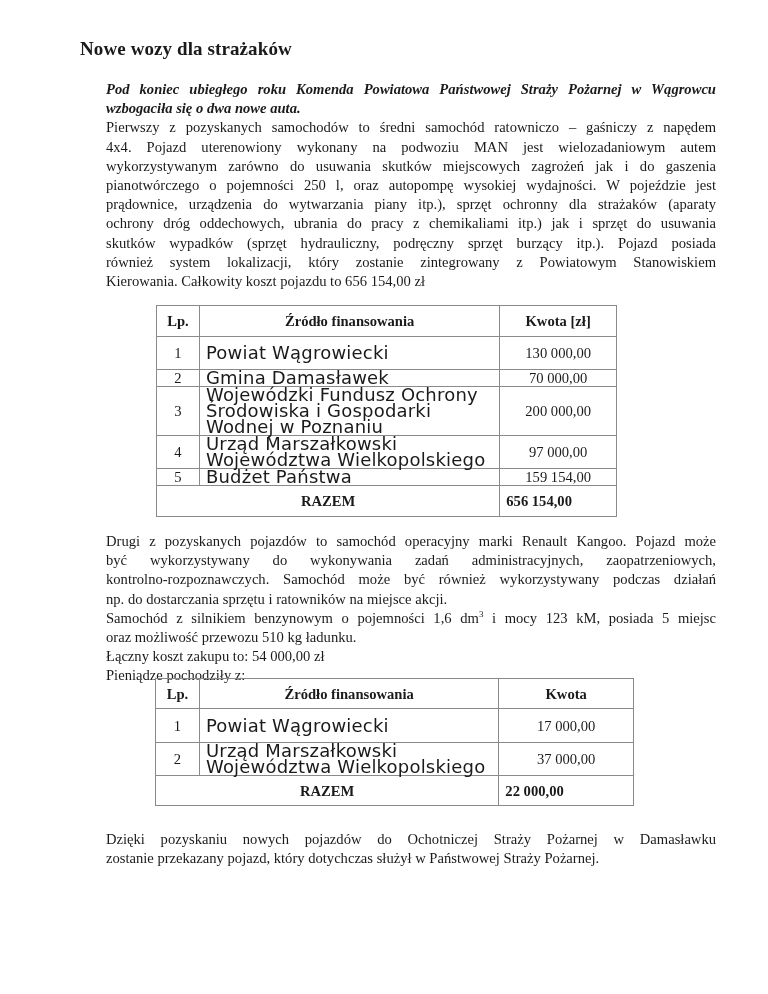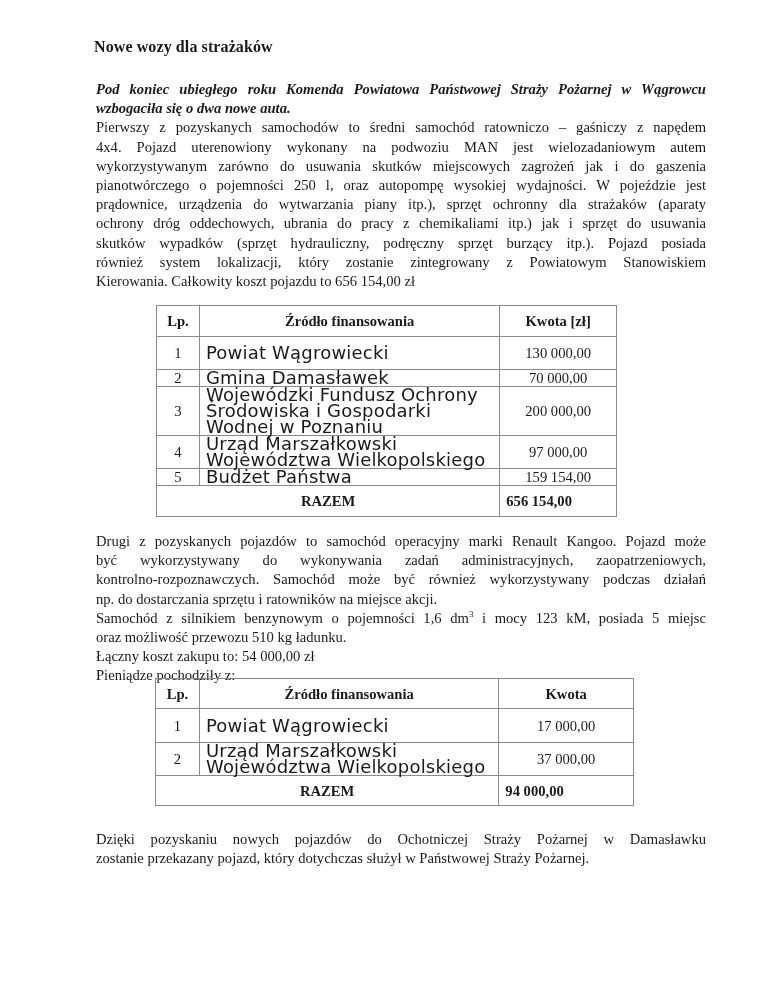--- a/index.html
+++ b/index.html
@@ -1,19 +1,19 @@
 <!DOCTYPE html>
 <html><head>
 <meta charset="utf-8">
 <style>
   html, body { margin:0; padding:0; background:#ffffff; }
   body { width:768px; height:994px; position:relative; overflow:hidden;
          font-family:"Liberation Serif", "DejaVu Serif", serif; color:#1a1a1a; }
-  .title { position:absolute; left:94px; top:38px; font-size:16px; font-weight:bold; margin:0; letter-spacing:0.1px; }
-  .para { position:absolute; left:96px; width:610px; font-size:14.6px; line-height:19.2px; text-align:justify; margin:0; }
+  .title { position:absolute; left:80px; top:38px; font-size:19px; font-weight:bold; margin:0; letter-spacing:0.1px; }
+  .para { position:absolute; left:106px; width:610px; font-size:14.6px; line-height:19.2px; text-align:justify; margin:0; }
   .para .line { display:block; text-align:justify; text-align-last:justify; white-space:nowrap; }
   .para .line.last { text-align-last:left; }
   .lead { font-weight:bold; font-style:italic; }
   sup { font-size:9px; line-height:0; vertical-align:6px; }
   table.fin { position:absolute; border-collapse:collapse; font-size:14.6px; }
   table.fin td, table.fin th { border:1.5px solid #8a8a8a; padding:0 6px; line-height:16px;margin-left:36px; }
   table.fin th { font-weight:bold; text-align:center; }
   td.lp { text-align:center; }
   td.amt { text-align:center; }
   td.src { text-align:left; font-family:"DejaVu Sans", sans-serif; font-size:18px; line-height:16px; letter-spacing:0.2px;}
@@ -111,21 +111,21 @@
     <td class="src">Powiat Wągrowiecki</td>
     <td class="amt">17 000,00</td>
   </tr>
   <tr style="height:33px;">
     <td class="lp">2</td>
     <td class="src">Urząd Marszałkowski Województwa Wielkopolskiego</td>
     <td class="amt">37 000,00</td>
   </tr>
   <tr style="height:30px;">
     <td colspan="2" class="total-label">RAZEM</td>
-    <td class="total-amt">94 000,00</td>
+    <td class="total-amt">22 000,00</td>
   </tr>
 </tbody>
   </table>
 
 <p class="para" style="top:830px;">
   <span class="line">Dzięki pozyskaniu nowych pojazdów do Ochotniczej Straży Pożarnej w Damasławku</span>
   <span class="line last">zostanie przekazany pojazd, który dotychczas służył w Państwowej Straży Pożarnej.</span>
 </p>
 
 </body></html>

